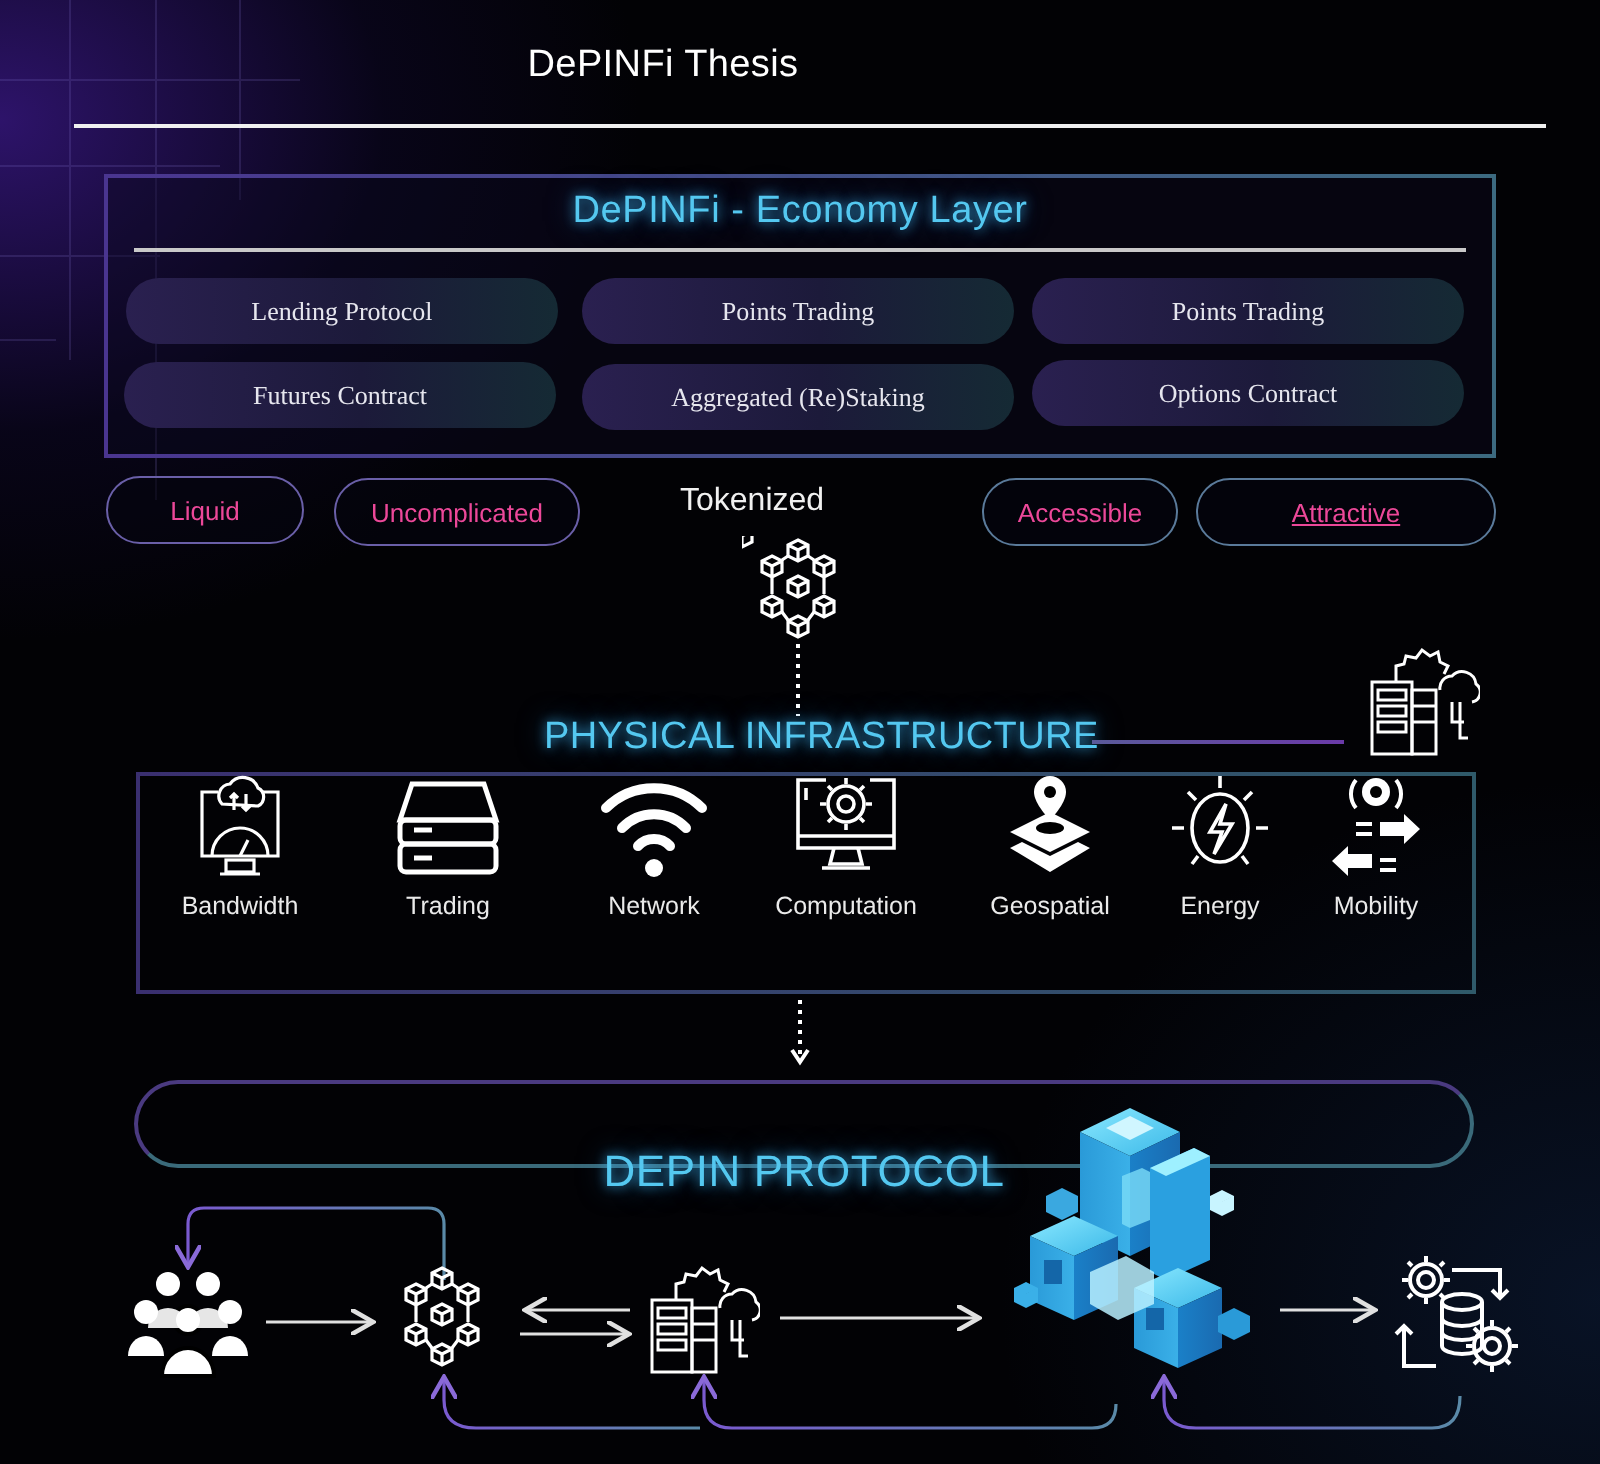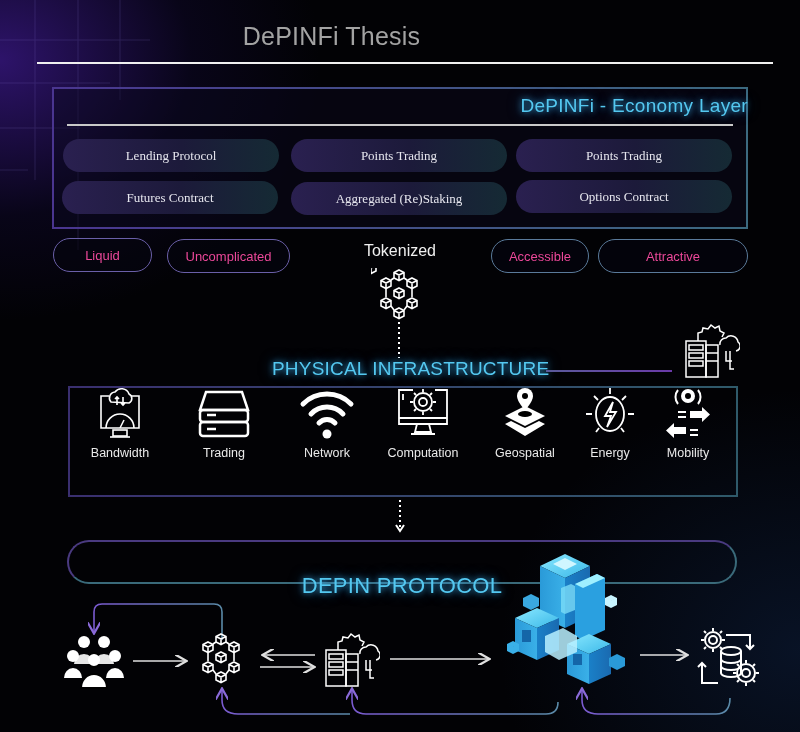--- a/index.html
+++ b/index.html
@@ -8,31 +8,31 @@
   .bg {
     position: absolute; inset: 0;
     background:
       radial-gradient(ellipse 320px 260px at 0px 60px, rgba(60,25,140,0.75), rgba(20,10,60,0.35) 60%, rgba(0,0,0,0) 100%),
       radial-gradient(ellipse 300px 260px at 800px 650px, rgba(15,35,70,0.5), rgba(0,0,0,0) 100%),
       #020205;
   }
   .grid { position: absolute; left: 0; top: 0; width: 260px; height: 260px; opacity: 0.18; }
   .abs { position: absolute; }
 
-  .title { left: 0; width: 663px; top: 22px; text-align: center; font-size: 25px; letter-spacing: 0.2px; color: #a3a3a3; }
+  .title { left: 0; width: 663px; top: 22px; text-align: center; font-size: 19px; letter-spacing: 0.2px; color: #ffffff; }
   .title-rule { left: 37px; top: 62px; width: 736px; height: 2px; background: #f0f0f0; }
 
   .econ-box { left: 52px; top: 87px; width: 696px; height: 142px; border: 2px solid; border-image: linear-gradient(90deg, #4a3590, #3c6a80) 1; background: rgba(10,8,30,0.45); }
-  .econ-title { left: 52px; width: 696px; top: 95px; text-align: right; font-size: 19px; color: #54c8f0; text-shadow: 0 0 6px rgba(60,180,240,0.9), 0 0 14px rgba(60,160,240,0.5); letter-spacing: 0.3px; }
+  .econ-title { left: 52px; width: 696px; top: 95px; text-align: center; font-size: 19px; color: #54c8f0; text-shadow: 0 0 6px rgba(60,180,240,0.9), 0 0 14px rgba(60,160,240,0.5); letter-spacing: 0.3px; }
   .econ-rule { left: 67px; top: 124px; width: 666px; height: 2px; background: #c9c9c9; }
   .pill { position: absolute; height: 33px; border-radius: 17px; background: linear-gradient(90deg, #2a2050 0%, #1c1a3a 55%, #152a34 100%); display: flex; align-items: center; justify-content: center; font-size: 13px; color: #e6e6ee; font-family: Liberation Serif, serif; }
 
   .tag { position: absolute; height: 34px; border-radius: 17px; border: 1.5px solid #6a5fa8; display: flex; align-items: center; justify-content: center; font-size: 13px; color: #ec4899; background: rgba(5,5,15,0.6); }
   .tag.teal { border-color: #5a7a9a; }
-  .tokenized-label { left: 340px; width: 120px; top: 242px; text-align: center; font-size: 16px; color: #f0f0f0; }
+  .tokenized-label { left: 340px; width: 120px; top: 242px; font-size: 16px; color: #f0f0f0; }
 
   .phys-title { left: 272px; top: 358px; font-size: 19px; color: #54c8f0; text-shadow: 0 0 6px rgba(60,180,240,0.9), 0 0 14px rgba(60,160,240,0.5); letter-spacing: 0.2px; }
   .phys-line { left: 546px; top: 370px; width: 126px; height: 2px; background: linear-gradient(90deg, #5a5a9a, #6a3aa8); }
   .phys-box { left: 68px; top: 386px; width: 670px; height: 111px; border: 2px solid; border-image: linear-gradient(90deg, #3a2f70, #2f5a6a) 1; }
   .infra-item { position: absolute; top: 384px; width: 100px; text-align: center; }
   .infra-item svg { display: block; margin: 0 auto; }
   .infra-label { display: block; font-size: 12.5px; color: #eaeaea; margin-top: 6px; }
 
   .protocol-box { left: 67px; top: 540px; width: 670px; height: 44px; border-radius: 22px; border: 2px solid; border-color: #4a3a80 #3a6a7a #3a6a7a #4a3a80; }
   .protocol-title { left: 67px; width: 670px; top: 548px; text-align: center; font-size: 22px; color: #54c8f0; text-shadow: 0 0 6px rgba(60,180,240,0.9), 0 0 14px rgba(60,160,240,0.5); letter-spacing: 0.3px; margin-top: 25px; }
@@ -64,21 +64,21 @@
 <div class="pill" style="left:291px;top:139px;width:216px;">Points Trading</div>
 <div class="pill" style="left:516px;top:139px;width:216px;">Points Trading</div>
 <div class="pill" style="left:62px;top:181px;width:216px;">Futures Contract</div>
 <div class="pill" style="left:291px;top:182px;width:216px;">Aggregated (Re)Staking</div>
 <div class="pill" style="left:516px;top:180px;width:216px;">Options Contract</div>
 
 <div class="tag" style="left:53px;top:238px;width:99px;">Liquid</div>
 <div class="tag" style="left:167px;top:239px;width:123px;">Uncomplicated</div>
 <div class="abs tokenized-label">Tokenized</div>
 <div class="tag teal" style="left:491px;top:239px;width:98px;">Accessible</div>
-<div class="tag teal" style="left:598px;top:239px;width:150px;">Attractive</div>
+<div class="tag teal" style="left:598px;top:239px;width:150px;text-decoration:underline;">Attractive</div>
 
 <svg class="abs" style="left:371px;top:268px;" width="56" height="56" viewBox="0 0 56 56">
   <g stroke="#fff" stroke-width="1.6" fill="none">
     <g id="cube">
         <path d="M0,-5 L5,-2.5 L5,3 L0,5.5 L-5,3 L-5,-2.5 Z M-5,-2.5 L0,0 L5,-2.5 M0,0 L0,5.5"></path>
       </g>
     <use href="#cube" x="28" y="7"></use>
       <use href="#cube" x="15" y="15"></use>
       <use href="#cube" x="41" y="15"></use>
     <use href="#cube" x="28" y="25"></use>

